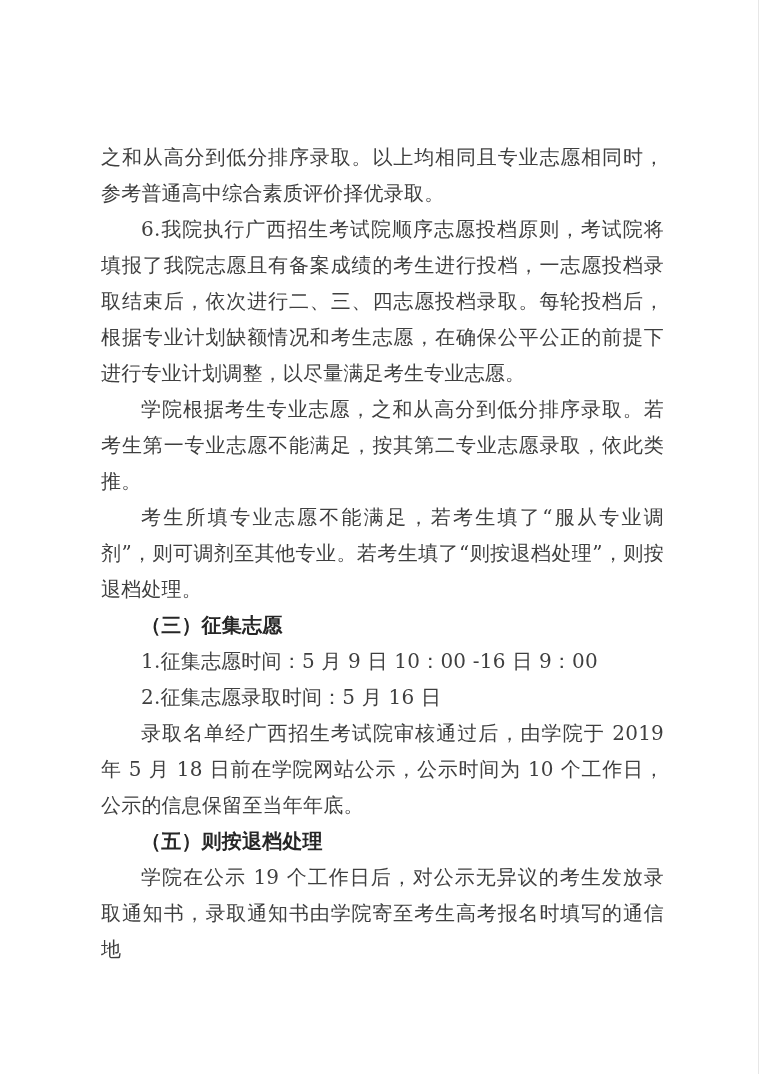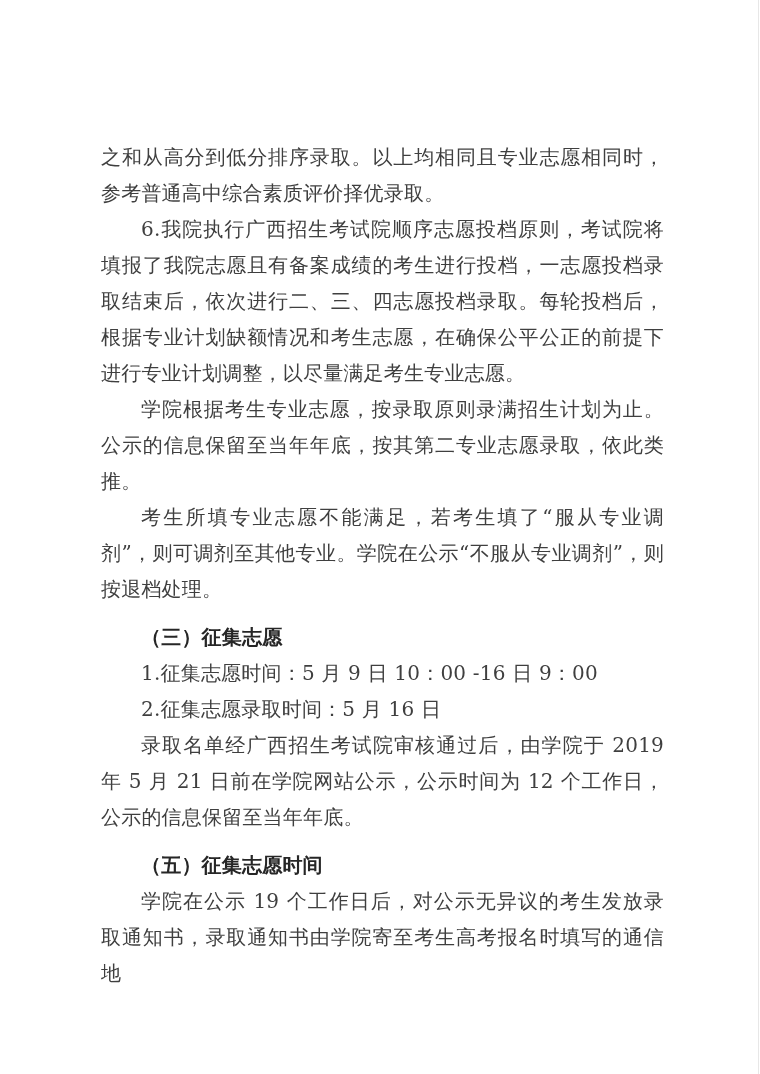--- a/index.html
+++ b/index.html
@@ -35,31 +35,30 @@
     letter-spacing: 0.2px;
     font-weight: normal;
   }
   .indent {
     text-indent: 2em;
   }
   .heading {
     font-weight: bold;
     color: #262626;
     text-align: left;
-    margin-top: 12px;
   }
 </style>
 </head>
 <body>
 
 <div class="page">
   <p class="doc-block">之和从高分到低分排序录取。以上均相同且专业志愿相同时，参考普通高中综合素质评价择优录取。</p>
   <p class="doc-block indent">6.我院执行广西招生考试院顺序志愿投档原则，考试院将填报了我院志愿且有备案成绩的考生进行投档，一志愿投档录取结束后，依次进行二、三、四志愿投档录取。每轮投档后，根据专业计划缺额情况和考生志愿，在确保公平公正的前提下进行专业计划调整，以尽量满足考生专业志愿。</p>
-  <p class="doc-block indent">学院根据考生专业志愿，按录取原则录满招生计划为止。公示的信息保留至当年年底，按其第二专业志愿录取，依此类推。</p>
-  <p class="doc-block indent">考生所填专业志愿不能满足，若考生填了“服从专业调剂”，则可调剂至其他专业。学院在公示“不服从专业调剂”，则按退档处理。</p>
+  <p class="doc-block indent">学院根据考生专业志愿，之和从高分到低分排序录取。若考生第一专业志愿不能满足，按其第二专业志愿录取，依此类推。</p>
+  <p class="doc-block indent">考生所填专业志愿不能满足，若考生填了“服从专业调剂”，则可调剂至其他专业。若考生填了“则按退档处理”，则按退档处理。</p>
   <h3 class="doc-block indent heading">（三）征集志愿</h3>
   <p class="doc-block indent">1.征集志愿时间：5 月 9 日 10：00 -16 日 9：00</p>
   <p class="doc-block indent">2.征集志愿录取时间：5 月 16 日</p>
-  <p class="doc-block indent">录取名单经广西招生考试院审核通过后，由学院于 2019 年 5 月 21 日前在学院网站公示，公示时间为 12 个工作日，公示的信息保留至当年年底。</p>
-  <h3 class="doc-block indent heading">（五）征集志愿时间</h3>
+  <p class="doc-block indent">录取名单经广西招生考试院审核通过后，由学院于 2019 年 5 月 18 日前在学院网站公示，公示时间为 10 个工作日，公示的信息保留至当年年底。</p>
+  <h3 class="doc-block indent heading">（五）则按退档处理</h3>
   <p class="doc-block indent">学院在公示 19 个工作日后，对公示无异议的考生发放录取通知书，录取通知书由学院寄至考生高考报名时填写的通信地</p>
   <div class="page-edge-right"></div>
 </div>
 
 </body></html>

